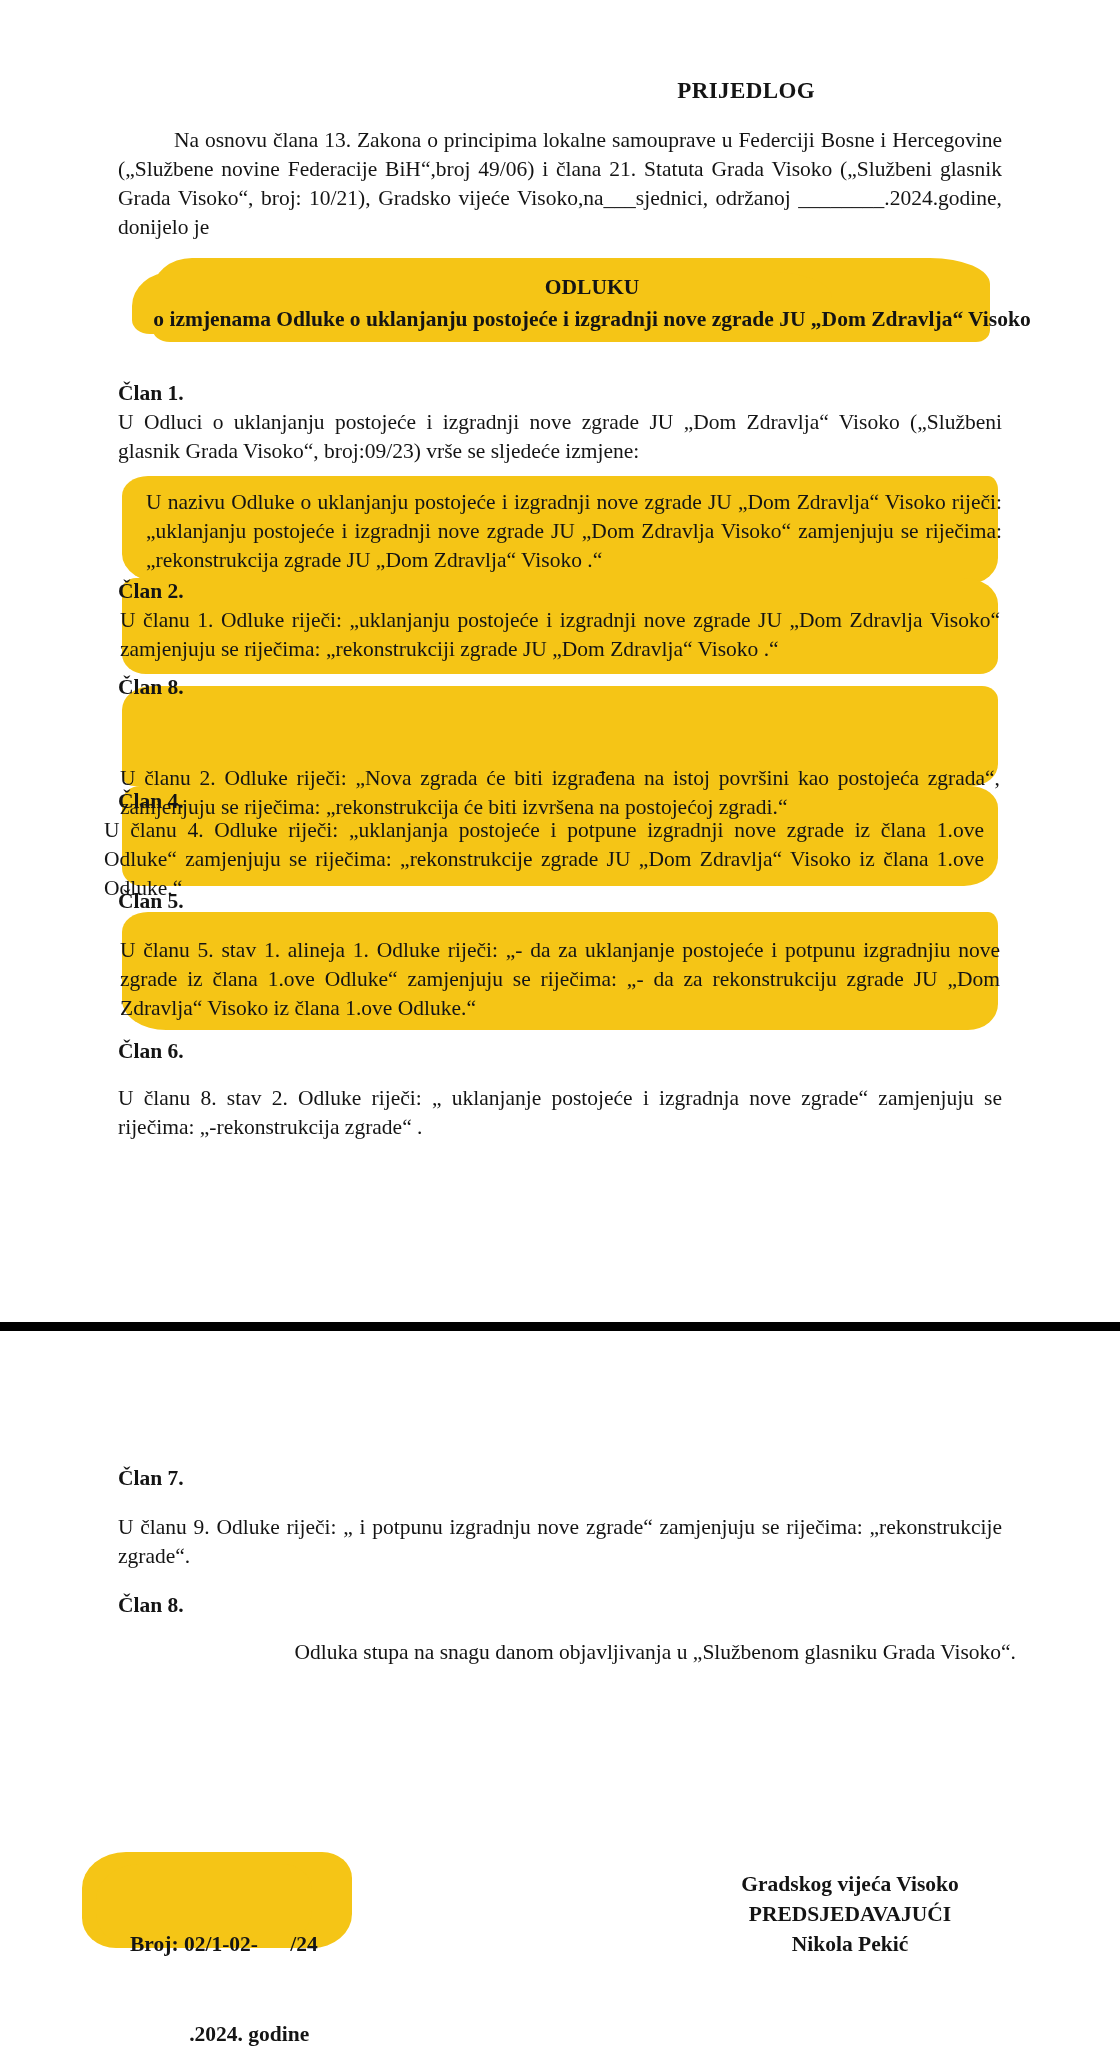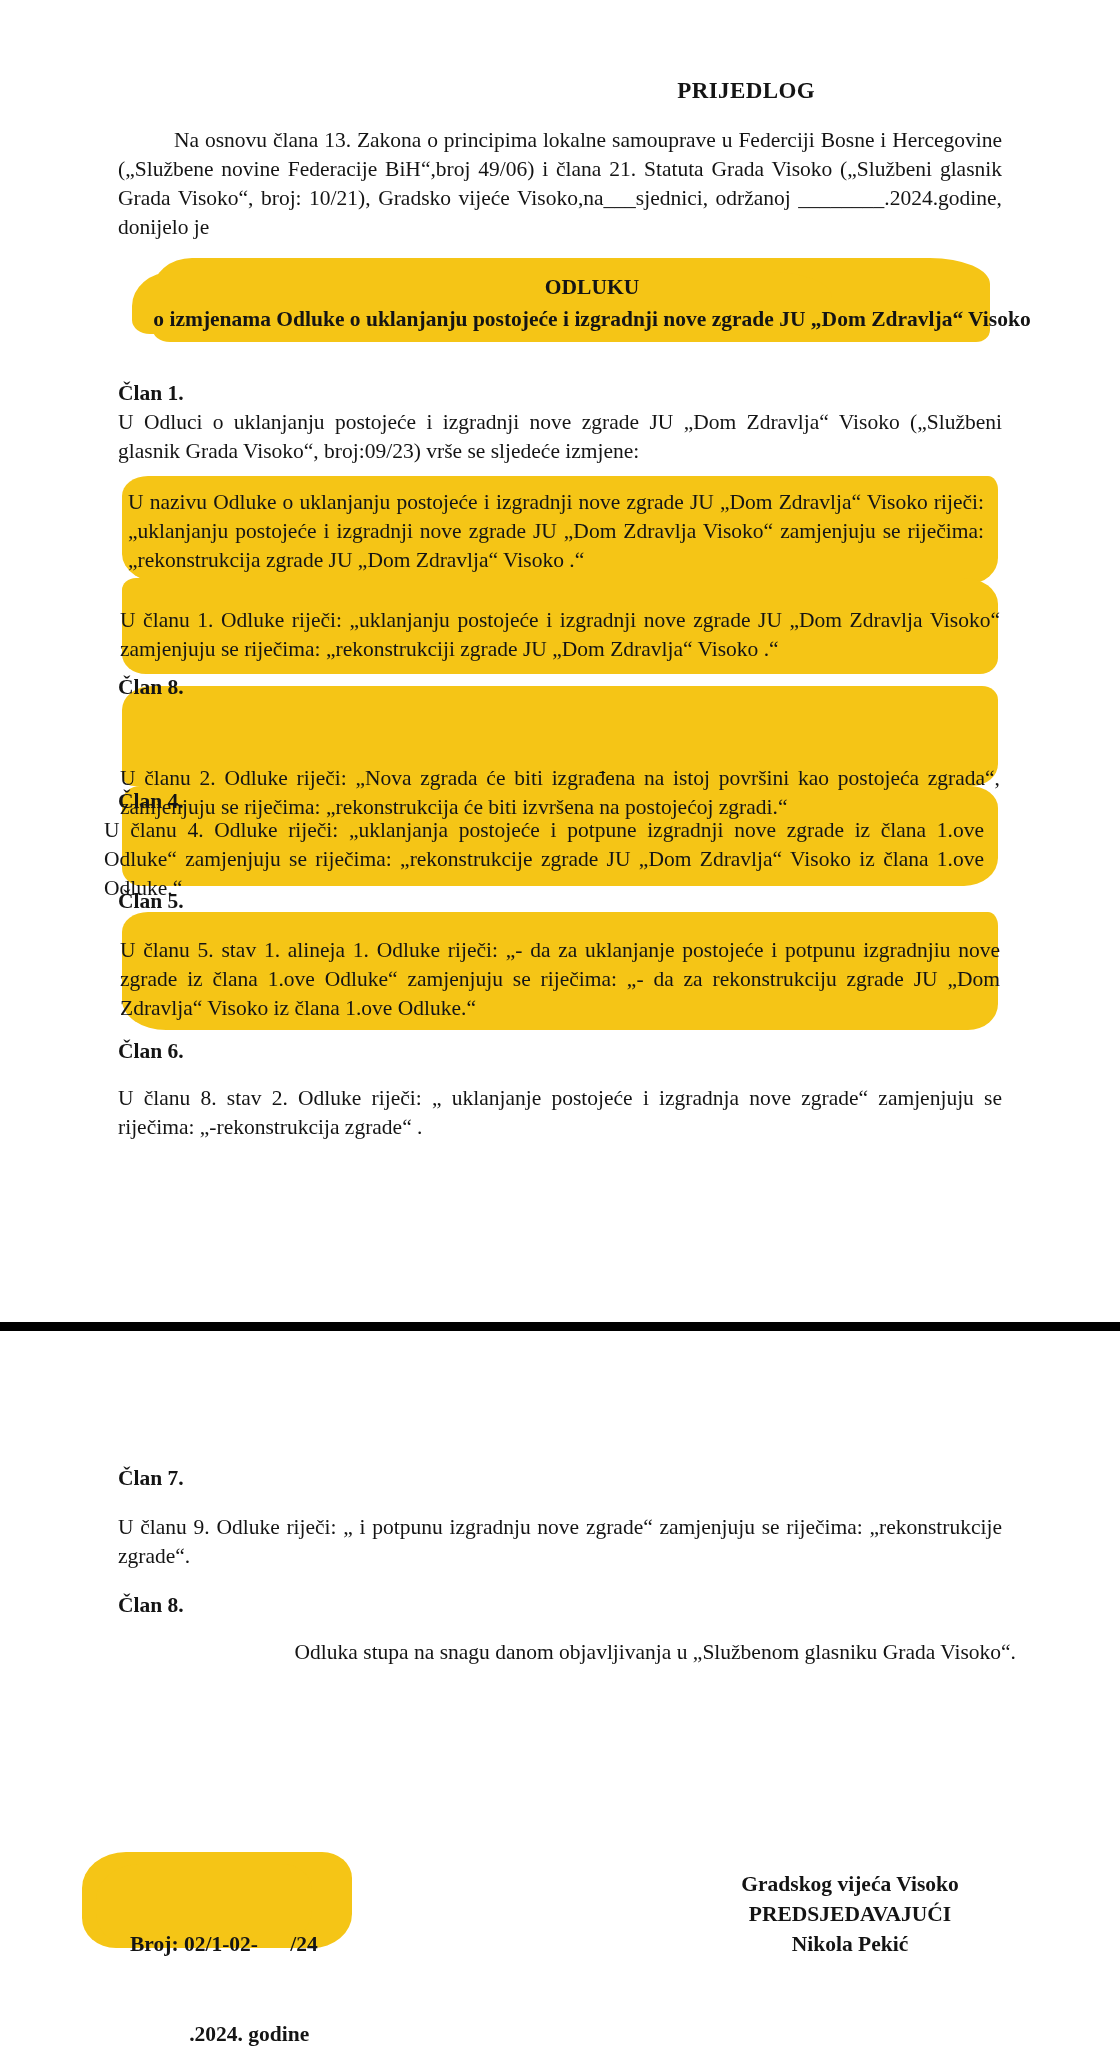--- a/index.html
+++ b/index.html
@@ -121,23 +121,24 @@
 
   <div class="odluku-band" style="top:275px;">
     <div class="l1">ODLUKU</div>
     <div class="l2">o izmjenama Odluke  o uklanjanju postojeće i izgradnji nove zgrade JU „Dom Zdravlja“ Visoko</div>
   </div>
 
   <div class="article-head" style="top:380px;">Član 1.</div>
   <div class="para" style="top:408px;">U Odluci  o uklanjanju postojeće i izgradnji nove zgrade JU „Dom Zdravlja“ Visoko („Službeni  glasnik Grada Visoko“, broj:09/23) vrše se sljedeće izmjene:</div>
 
   <div class="hl soft-a" style="left:122px; top:476px; width:876px; height:108px;"></div>
-  <div class="para ontop" style="top:488px; left:128px; width:856px;">U nazivu  Odluke o uklanjanju postojeće i izgradnji nove zgrade JU „Dom Zdravlja“ Visoko riječi: „uklanjanju postojeće i izgradnji nove zgrade JU „Dom Zdravlja Visoko“ zamjenjuju se riječima: „rekonstrukcija zgrade JU „Dom Zdravlja“ Visoko .“</div>
+  <div class="para ontop" style="top:488px; left:146px; width:856px;">U nazivu  Odluke o uklanjanju postojeće i izgradnji nove zgrade JU „Dom Zdravlja“ Visoko riječi: „uklanjanju postojeće i izgradnji nove zgrade JU „Dom Zdravlja Visoko“ zamjenjuju se riječima: „rekonstrukcija zgrade JU „Dom Zdravlja“ Visoko .“</div>
 
   <div class="hl soft-b" style="left:122px; top:578px; width:876px; height:96px;"></div>
+  <div class="article-head ontop" style="top:578px;">Član 2.</div>
   <div class="para ontop" style="top:606px; left:120px; width:880px;">U  članu 1.  Odluke riječi: „uklanjanju postojeće i izgradnji nove zgrade JU „Dom Zdravlja Visoko“ zamjenjuju se riječima: „rekonstrukciji zgrade JU „Dom Zdravlja“ Visoko .“</div>
 
   <div class="hl soft-c" style="left:122px; top:686px; width:876px; height:100px;"></div>
   <div class="article-head ontop" style="top:674px;">Član 8.</div>
   <div class="para ontop" style="top:764px; left:120px; width:880px;">U  članu 2.  Odluke riječi: „Nova zgrada će biti izgrađena na istoj površini kao postojeća zgrada“, zamjenjuju se riječima: „rekonstrukcija  će biti izvršena na  postojećoj  zgradi.“</div>
 
   <div class="hl soft-d" style="left:122px; top:786px; width:876px; height:100px;"></div>
   <div class="article-head ontop" style="top:788px;">Član 4.</div>
   <div class="para ontop" style="top:816px; left:104px; width:880px;">U  članu 4.  Odluke riječi: „uklanjanja postojeće i potpune izgradnji nove zgrade iz člana 1.ove Odluke“ zamjenjuju se riječima: „rekonstrukcije  zgrade JU „Dom Zdravlja“ Visoko iz člana 1.ove Odluke.“</div>
 

